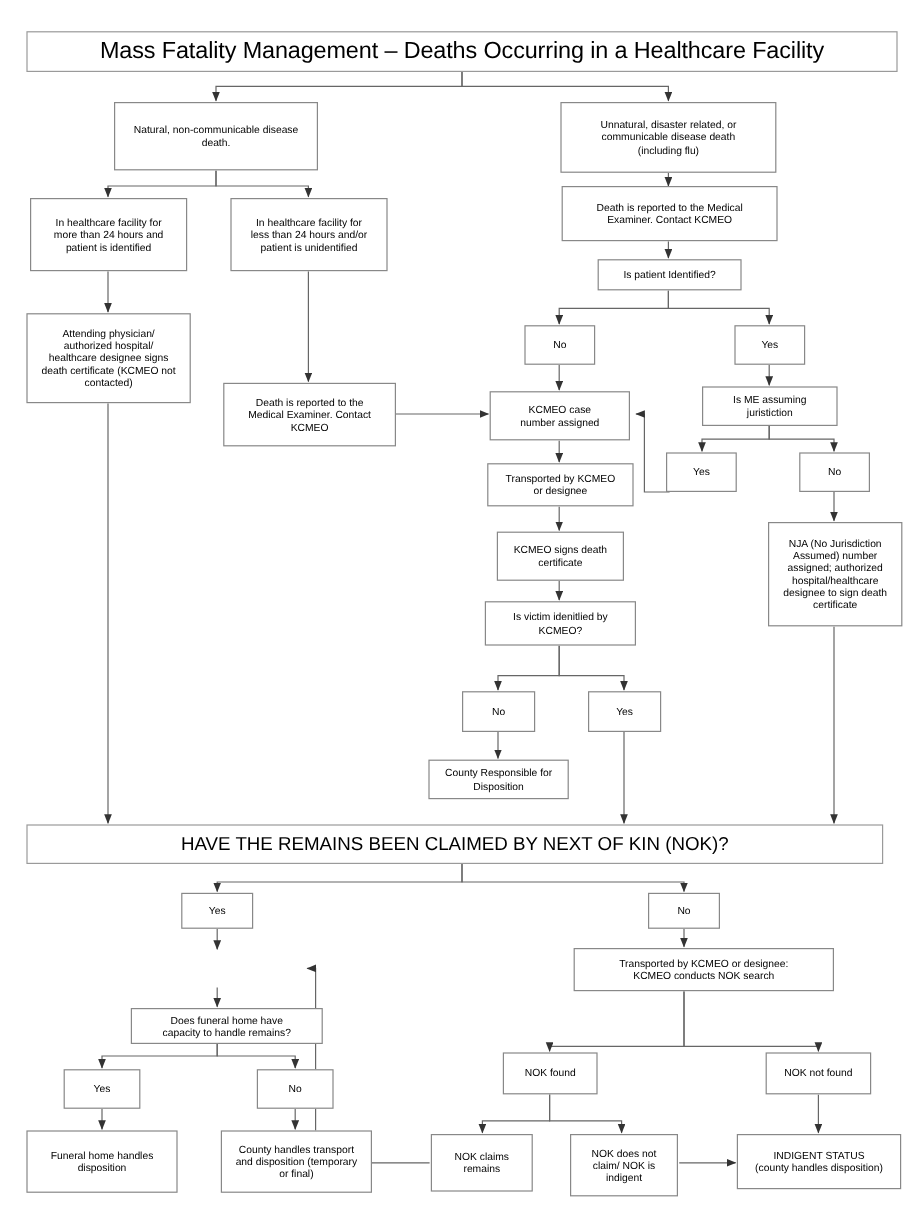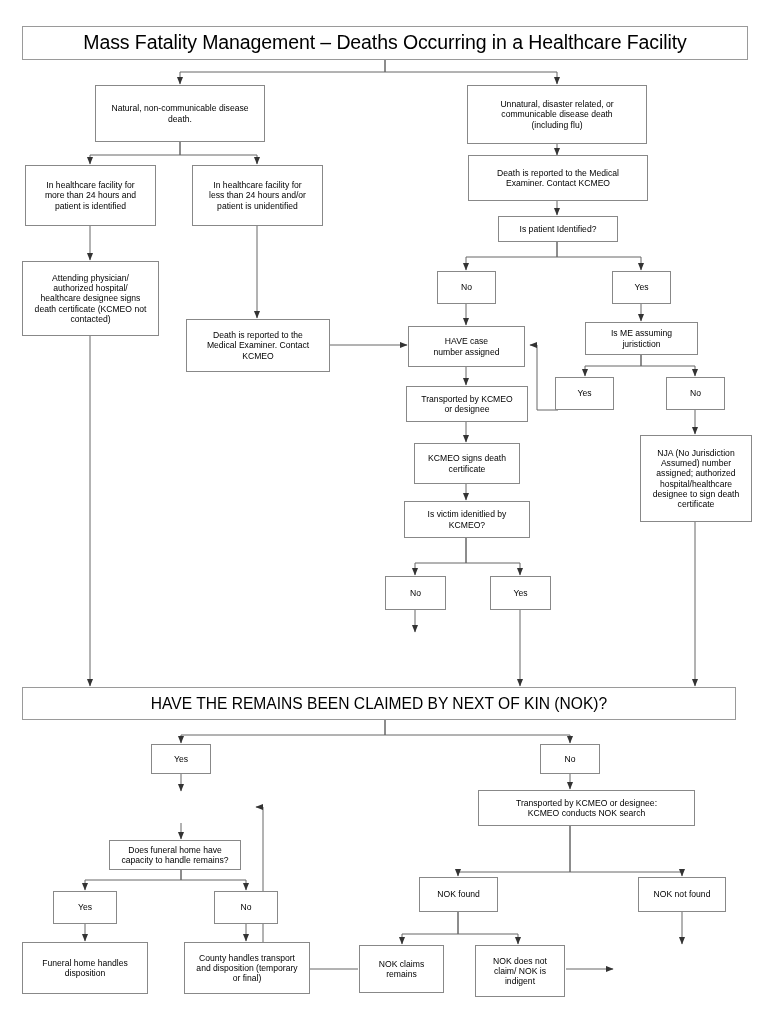--- a/index.html
+++ b/index.html
@@ -195,21 +195,21 @@
 
   <div class="node" style="left:555px;top:377px;width:59px;height:33px;">
     <span class="lbl">Yes</span>
   </div>
 
   <div class="node" style="left:666px;top:377px;width:59px;height:33px;">
     <span class="lbl">No</span>
   </div>
 
   <div class="node" style="left:408px;top:326px;width:117px;height:41px;">
-    <span class="lbl">HAVE case
+    <span class="lbl">KCMEO case
 number assigned</span>
   </div>
 
   <div class="node" style="left:406px;top:386px;width:122px;height:36px;">
     <span class="lbl">Transported by KCMEO
 or designee</span>
   </div>
 
   <div class="node" style="left:414px;top:443px;width:106px;height:41px;">
     <span class="lbl">KCMEO signs death
@@ -231,40 +231,44 @@
   </div>
 
   <div class="node" style="left:385px;top:576px;width:61px;height:34px;">
     <span class="lbl">No</span>
   </div>
 
   <div class="node" style="left:490px;top:576px;width:61px;height:34px;">
     <span class="lbl">Yes</span>
   </div>
 
+  <div class="node" style="left:357px;top:633px;width:117px;height:33px;">
+    <span class="lbl">County Responsible for
+Disposition</span>
+  </div>
 
   <div class="node banner-node" style="left:22px;top:687px;width:714px;height:33px;align-items:center;">
     <span class="lbl">HAVE THE REMAINS BEEN CLAIMED BY NEXT OF KIN (NOK)?</span>
   </div>
 
   <div class="node" style="left:151px;top:744px;width:60px;height:30px;">
     <span class="lbl">Yes</span>
   </div>
 
   <div class="node" style="left:540px;top:744px;width:60px;height:30px;">
     <span class="lbl">No</span>
   </div>
 
 
   <div class="node" style="left:478px;top:790px;width:217px;height:36px;">
     <span class="lbl">Transported by KCMEO or designee:
 KCMEO conducts NOK search</span>
   </div>
 
-  <div class="node" style="left:109px;top:840px;width:132px;height:30px;">
+  <div class="node" style="left:109px;top:840px;width:160px;height:30px;">
     <span class="lbl">Does funeral home have
 capacity to handle remains?</span>
   </div>
 
   <div class="node" style="left:53px;top:891px;width:64px;height:33px;">
     <span class="lbl">Yes</span>
   </div>
 
   <div class="node" style="left:214px;top:891px;width:64px;height:33px;">
     <span class="lbl">No</span>
@@ -293,14 +297,18 @@
     <span class="lbl">NOK claims
 remains</span>
   </div>
 
   <div class="node" style="left:475px;top:945px;width:90px;height:52px;">
     <span class="lbl">NOK does not
 claim/ NOK is
 indigent</span>
   </div>
 
+  <div class="node" style="left:614px;top:945px;width:137px;height:46px;">
+    <span class="lbl">INDIGENT STATUS
+(county handles disposition)</span>
+  </div>
 
 </div>
 
 </body></html>

